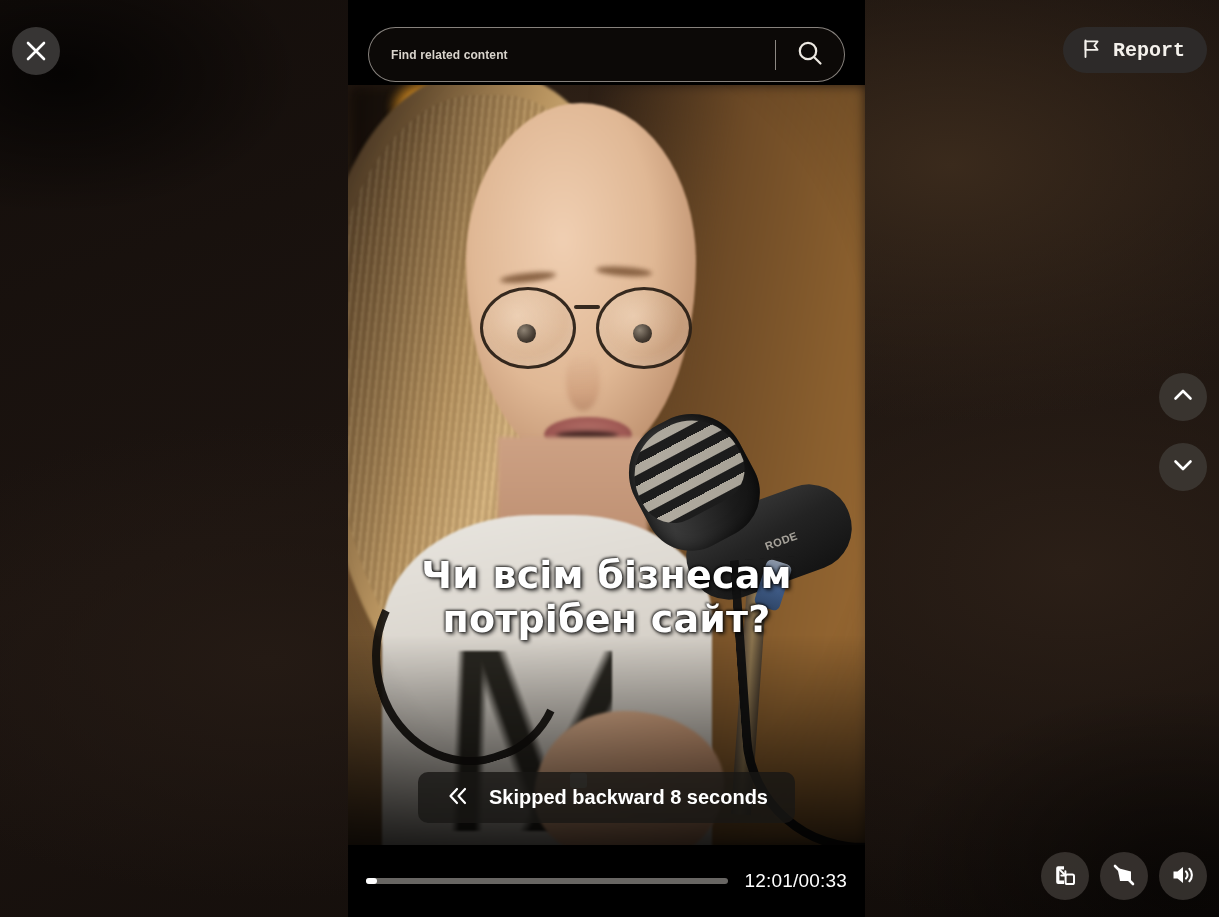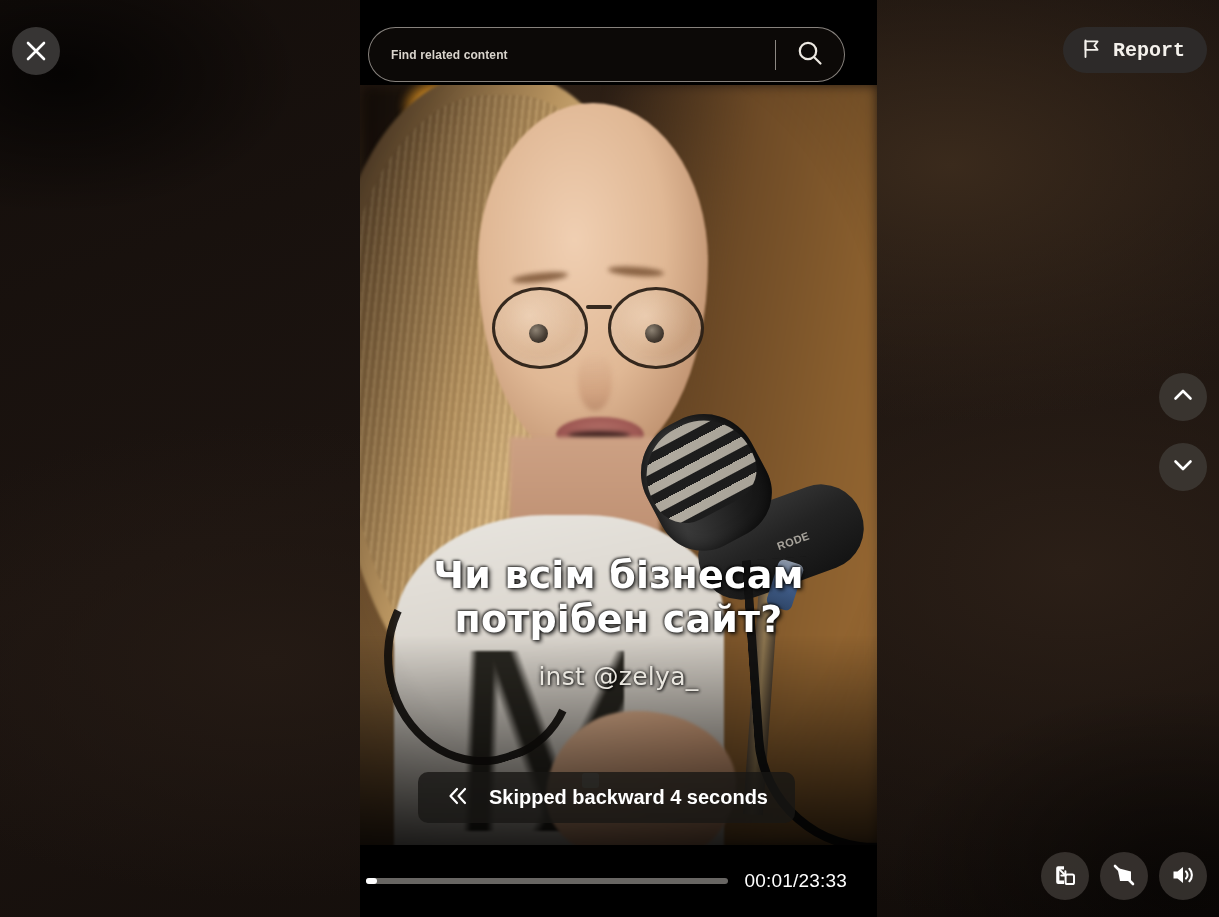--- a/index.html
+++ b/index.html
@@ -41,21 +41,20 @@
 
   
   .video-panel {
     position: absolute;
     left: 348px;
     top: 0;
     width: 517px;
     height: 917px;
     overflow: hidden;
     background: #000;
-    margin-left: 12px;
   }
 
   
   .video-panel .lb-top {
     position: absolute; left: 0; top: 0; width: 100%; height: 85px; background: #000; z-index: 6;
   }
   .video-panel .lb-bottom {
     position: absolute; left: 0; bottom: 0; width: 100%; height: 72px; background: #000; z-index: 6;
   }
 
@@ -480,41 +479,40 @@
       </div>
       <div class="mic-stem"></div>
       <div class="mic-xlr"></div>
       <div class="mic-cable"></div>
 
       <div class="soften"></div>
       <div class="scrim"></div>
     </div>
 
     <div class="burned-caption">Чи всім бізнесам потрібен сайт?</div>
-    <div class="burned-handle">inst @zelya_</div>
 
     <div class="lb-top"></div>
     <div class="lb-bottom"></div>
   </div>
 
   <div class="toast">
     <span>
       <svg width="26" height="22" viewBox="0 0 26 22" fill="none" aria-hidden="true">
         <path d="M12 4 L5.5 11 L12 18" stroke="#ffffff" stroke-width="2.2" stroke-linecap="round" stroke-linejoin="round"></path>
         <path d="M20 4 L13.5 11 L20 18" stroke="#ffffff" stroke-width="2.2" stroke-linecap="round" stroke-linejoin="round"></path>
       </svg>
     </span>
-    <span class="toast-label">Skipped backward 4 seconds</span>
+    <span class="toast-label">Skipped backward 8 seconds</span>
   </div>
 
   <div class="player-bar">
     <div class="progress-track">
       <div class="progress-fill" style="width: 3%;"></div>
     </div>
-    <span class="time-label">00:01/23:33</span>
+    <span class="time-label">12:01/00:33</span>
   </div>
 
   <div class="close-btn">
     <span>
       <svg width="26" height="26" viewBox="0 0 26 26" fill="none" aria-hidden="true">
         <path d="M5 5 L21 21 M21 5 L5 21" stroke="#ffffff" stroke-width="2.6" stroke-linecap="round"></path>
       </svg>
     </span>
   </div>
 

